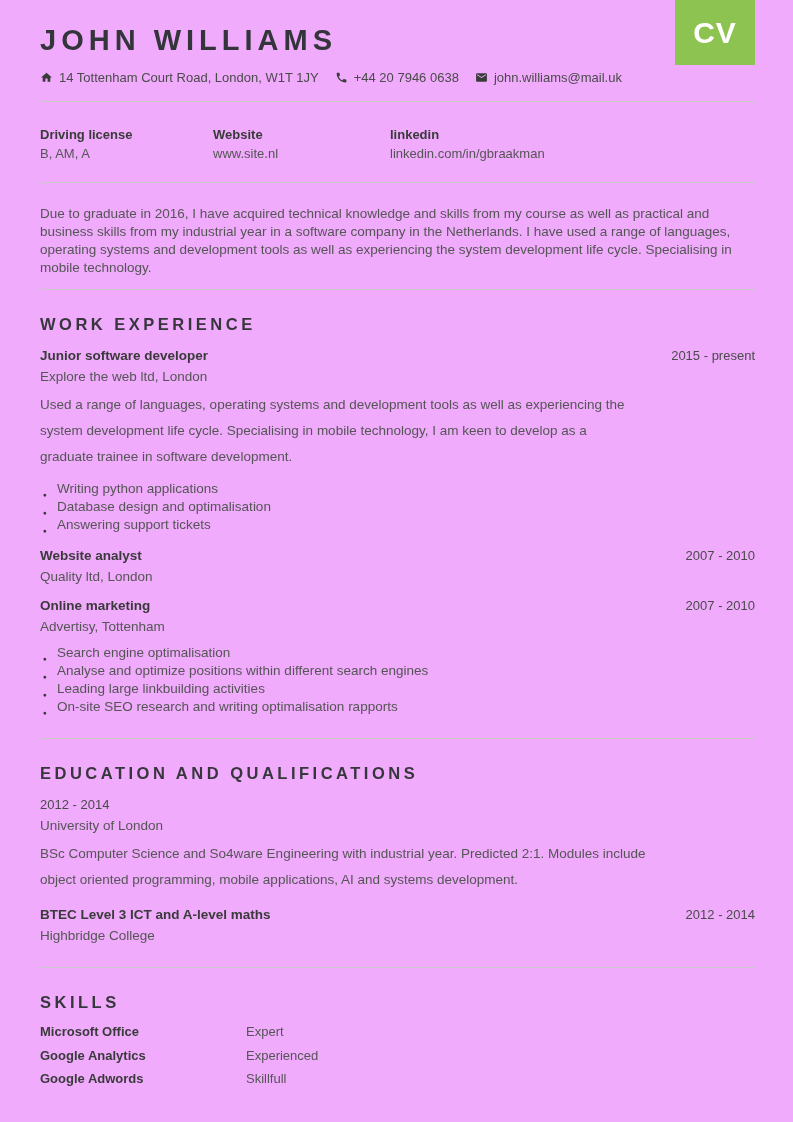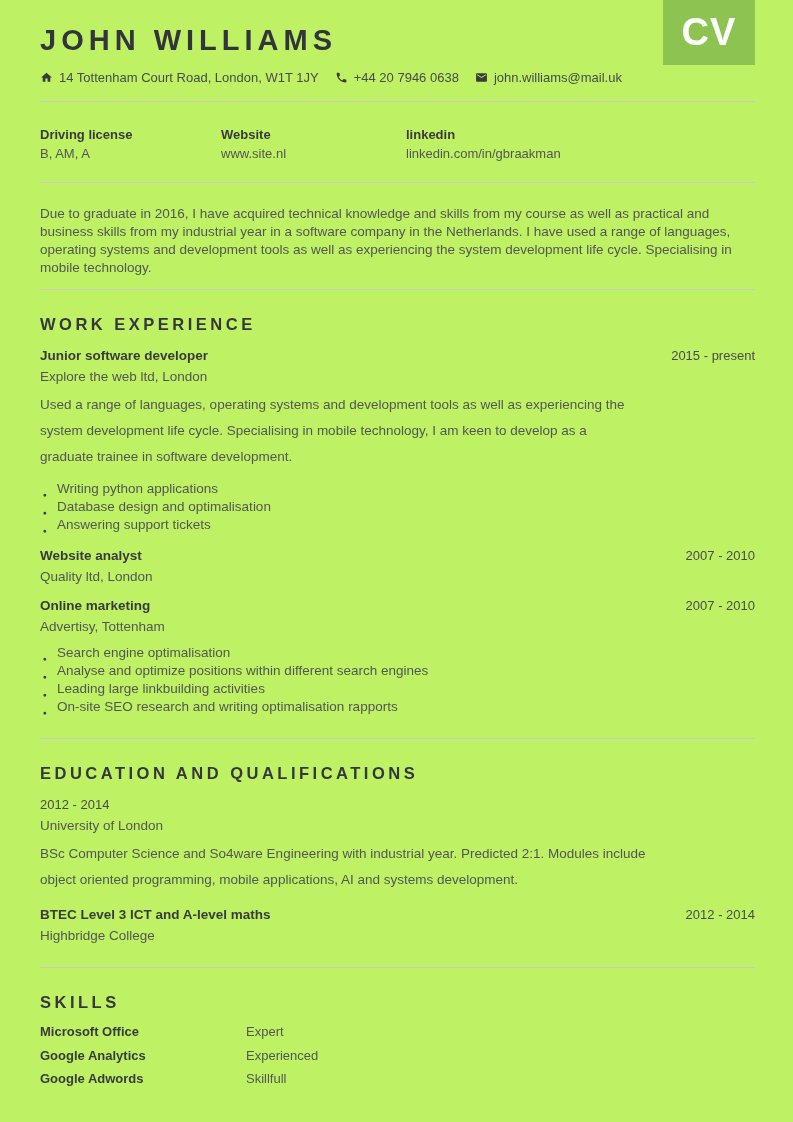--- a/index.html
+++ b/index.html
@@ -1,42 +1,42 @@
 <!DOCTYPE html>
 <html><head>
 <meta charset="utf-8">
 <style>
   html,body { margin:0; padding:0; background:#ffffff; }
   .page {
     position:relative;
     width:793px; height:1122px;
     margin:0 auto;
-    background:#bef264;
+    background:#f0abfc;
     font-family:"Liberation Sans", sans-serif;
     color:#4d4d4d;
     box-sizing:border-box;
     padding:0 38px 0 40px;
     overflow:hidden;
   }
   
   .name {
     margin:24px 0 0;
     font-size:29px;
     font-weight:bold;
     letter-spacing:5px;
     color:#34343b;
   }
   .cv-badge {
     position:absolute;
     top:0; right:38px;
-    width:92px; height:65px;
+    width:80px; height:65px;
     background:#8dc351;
     color:#ffffff;
     display:flex; align-items:center; justify-content:center;
-    font-size:38px; font-weight:bold;
+    font-size:30px; font-weight:bold;
     letter-spacing:1px;
   }
   .contact-row {
     display:flex; align-items:center;
     gap:16px;
     margin-top:13px;
     font-size:13px;
     color:#4a4a4a;
     white-space:nowrap;
     text-align:center;
@@ -45,21 +45,21 @@
   .contact-item svg { width:13px; height:13px; fill:#3a3a3a; flex:0 0 auto; }
 
   .divider { border:none; border-top:1px solid #c9c9c9; height:0; margin:0; }
   .div-1 { margin-top:16px; }
   .div-2 { margin-top:21px; }
   .div-3 { margin-top:12px; }
   .div-4 { margin-top:22px; }
   .div-5 { margin-top:24px; }
 
   
-  .details-row { display:flex; margin-top:25px;gap:8px; }
+  .details-row { display:flex; margin-top:25px; }
   .detail-col:nth-child(1) { width:173px; }
   .detail-col:nth-child(2) { width:177px; }
   .detail-col:nth-child(3) { flex:1; }
   .detail-label { font-size:13px; font-weight:bold; color:#3a3a3a; }
   .detail-value { font-size:13px; color:#555555; margin-top:4px; }
 
   
   .summary {
     margin:22px 0 0;
     font-size:13.5px;

